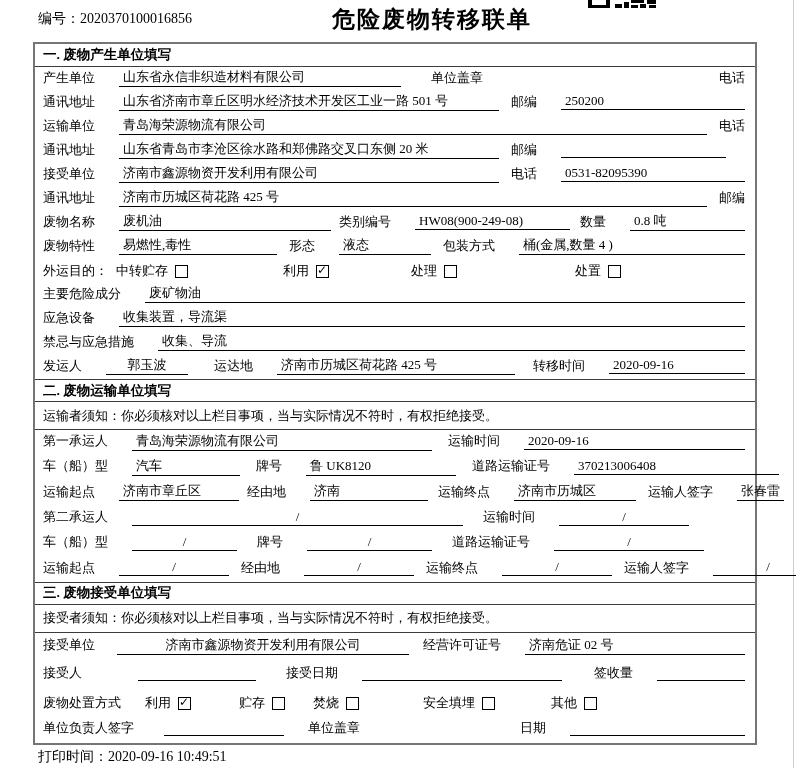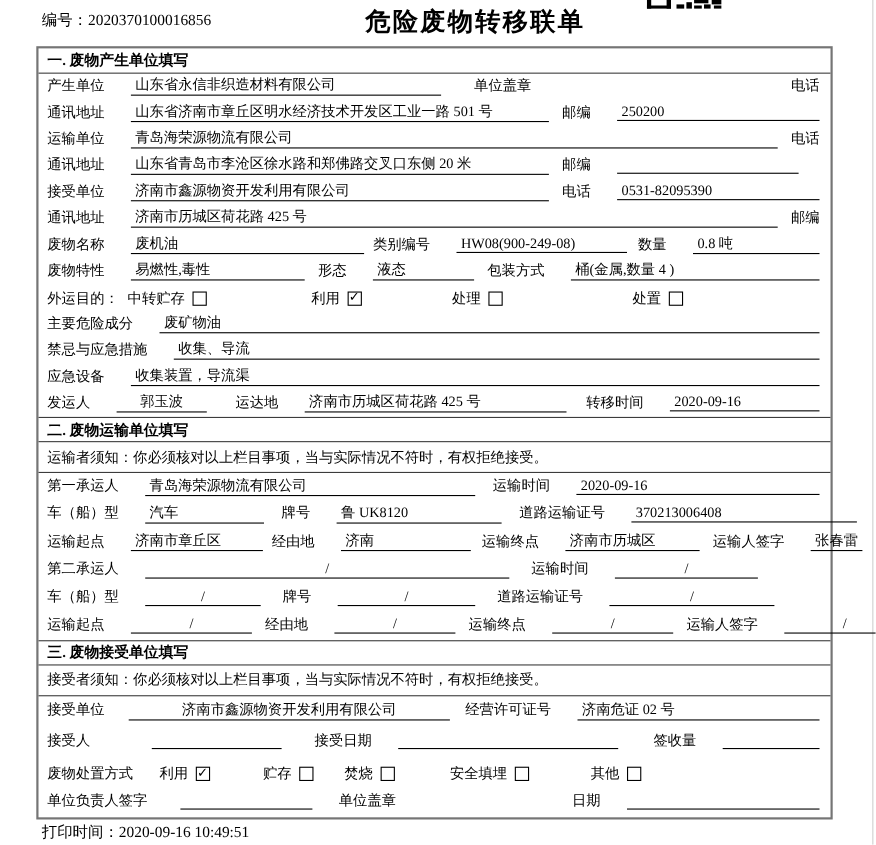--- a/index.html
+++ b/index.html
@@ -143,27 +143,27 @@
       <span class="cb"></span>
     </span>
   </div>
 
   <div class="row r1">
     <span class="lbl">主要危险成分</span>
     <span class="uv grow">废矿物油</span>
   </div>
 
   <div class="row r1">
+    <span class="lbl">应急设备</span>
+    <span class="uv grow">收集装置，导流渠</span>
+  </div>
+
+  <div class="row r1">
     <span class="lbl">禁忌与应急措施</span>
     <span class="uv grow">收集、导流</span>
-  </div>
-
-  <div class="row r1">
-    <span class="lbl">应急设备</span>
-    <span class="uv grow">收集装置，导流渠</span>
   </div>
 
   <div class="row r1">
     <span class="lbl">发运人</span>
     <span class="uv ctr" style="width:82px">郭玉波</span>
     <span class="lbl" style="margin-left:26px">运达地</span>
     <span class="uv" style="width:238px">济南市历城区荷花路 425 号</span>
     <span class="lbl" style="margin-left:18px">转移时间</span>
     <span class="uv grow">2020-09-16</span>
   </div>
@@ -252,21 +252,21 @@
       <span class="cb checked"></span>
     </span>
     <span class="opt" style="margin-left:48px">
       <span>贮存</span>
       <span class="cb"></span>
     </span>
     <span class="opt" style="margin-left:28px">
       <span>焚烧</span>
       <span class="cb"></span>
     </span>
-    <span class="opt" style="margin-left:50px">
+    <span class="opt" style="margin-left:64px">
       <span>安全填埋</span>
       <span class="cb"></span>
     </span>
     <span class="opt" style="margin-left:56px">
       <span>其他</span>
       <span class="cb"></span>
     </span>
   </div>
 
   <div class="row r3">

